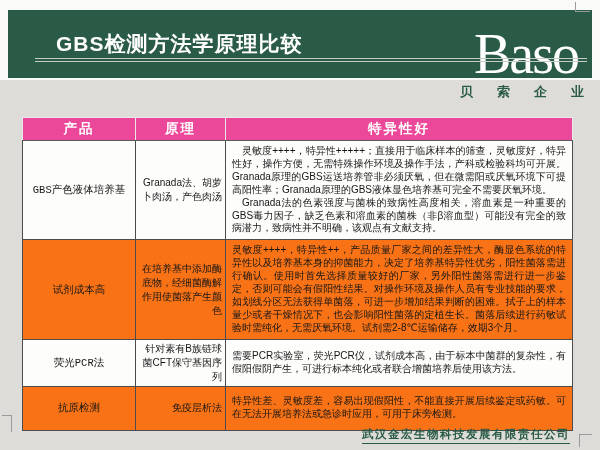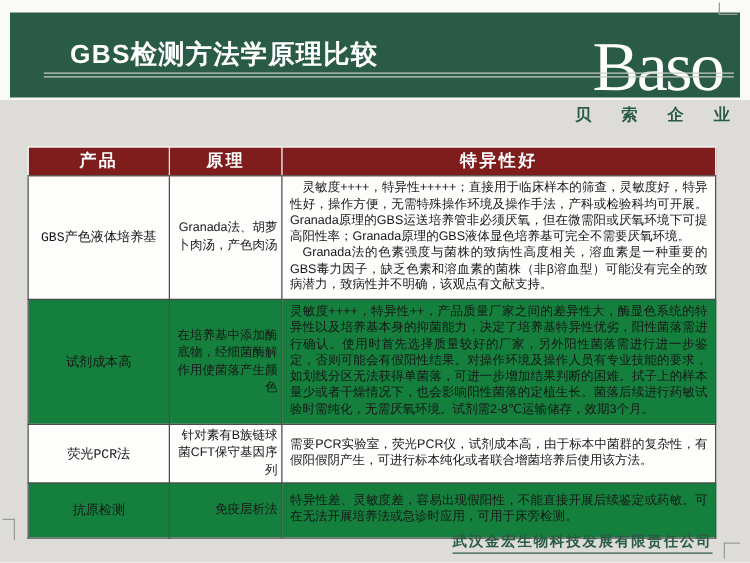--- a/index.html
+++ b/index.html
@@ -29,33 +29,33 @@
     color:#2a5b47;font-weight:bold;font-size:13px;
     letter-spacing:24px;margin-right:-24px;white-space:nowrap;
   }
   
   table.cmp{
     position:absolute;left:22px;top:117px;width:550px;
     border-collapse:collapse;table-layout:fixed;
     border:1px solid #4c4c4c;background:#fdfdfc;
   }
   table.cmp th{
-    background:#7f1d1d;color:#ffffff;font-size:13.5px;font-weight:bold;
+    background:#ec4899;color:#ffffff;font-size:13.5px;font-weight:bold;
     height:20px;padding:1px 2px;border:1px solid #e9e9e9;border-bottom:1px solid #5a5a5a;
     letter-spacing:2px;
   }
   table.cmp td{
     border:1px solid #4c4c4c;color:#161616;vertical-align:middle;
   }
   td.c-product{width:113px;text-align:center;font-size:10.5px;padding:2px 3px;font-family:Liberation Mono, monospace;}
   td.c-principle{width:90px;text-align:right;font-size:10px;line-height:14px;padding:2px 3px;}
   td.c-features{width:347px;font-size:10px;line-height:12.9px;text-align:justify;padding:4px 6px;vertical-align:top;}
   td.c-features p{margin:0;}
   td.c-features p.indent{text-indent:1em;}
-  tr.stripe td{background:#15803d;}
+  tr.stripe td{background:#f97316;}
   tr.r1{height:95px;} tr.r2{height:88px;} tr.r3{height:46px;} tr.r4{height:44px;}
   
   .footer{position:absolute;right:30px;top:406px;text-align:right;z-index:2;}
   .footer .f1{font-size:11px;font-weight:bold;color:#2a5b47;letter-spacing:1.5px;}
   .footer .f2{
     display:inline-block;font-size:11.5px;font-weight:bold;color:#2a5b47;
     letter-spacing:1.5px;border-bottom:1px solid #2a5b47;padding-bottom:1px;margin-top:2px;
   }
   
   .mark{position:absolute;z-index:6;}

